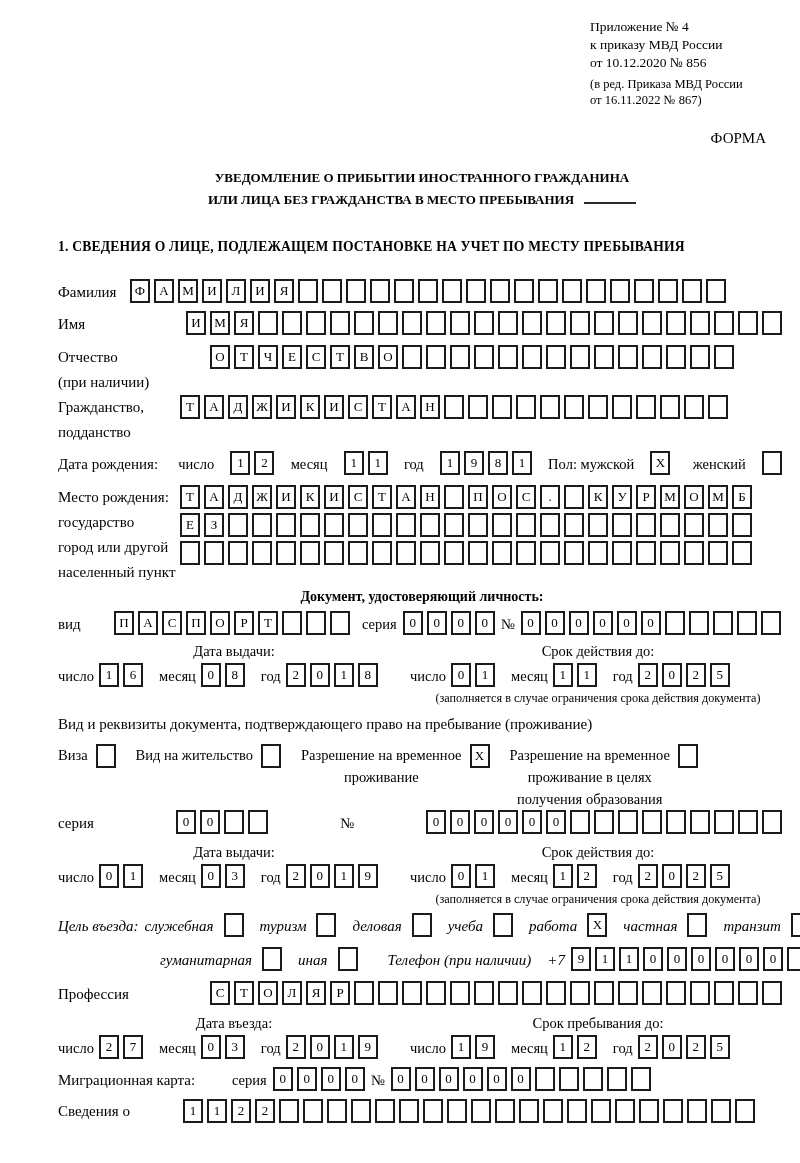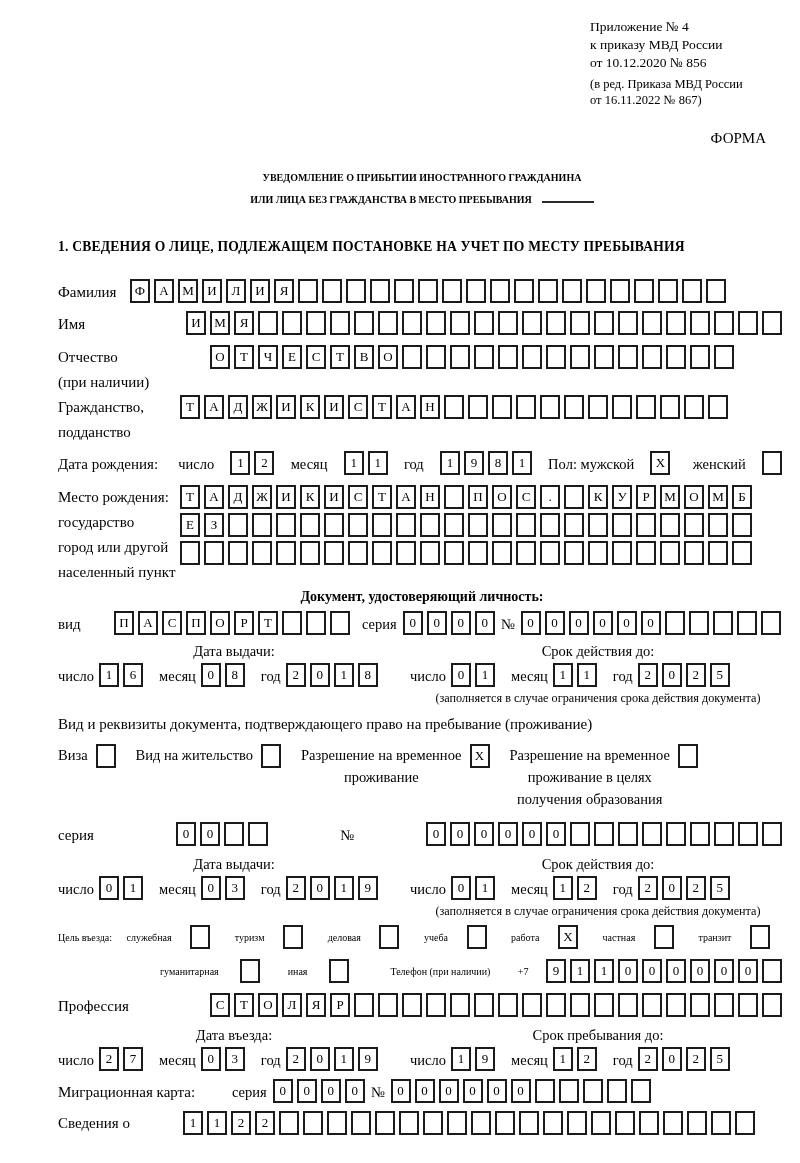--- a/index.html
+++ b/index.html
@@ -8,21 +8,21 @@
     width: 800px; height: 1163px; margin: 0 auto;
     font-family: "Liberation Serif", serif; color: #000;
   }
   .page { width: 800px; height: 1163px; padding: 18px 14px 8px 58px; overflow: hidden; }
 
   
   .appendix { margin-left: auto; width: 196px; font-size: 13.5px; line-height: 18px; }
   .appendix .rev-block { margin-top: 4px; font-size: 12.5px; line-height: 16px; }
   .form-label { text-align: right; font-weight: normal; font-size: 15px; margin-top: 22px; padding-right: 20px; }
 
-  .title { text-align: center; font-weight: bold; font-size: 10px; line-height: 22px; margin-top: 20px; }
+  .title { text-align: center; font-weight: bold; font-size: 13px; line-height: 22px; margin-top: 20px; }
   .title-underline { display: inline-block; width: 52px; border-bottom: 2px solid #2a2a2a; height: 14px; margin-left: 10px; }
 
   .section-title { font-weight: bold; font-size: 13.6px; margin-top: 28px; margin-bottom: 24px; letter-spacing: .2px; }
 
   .row { display: flex; align-items: flex-start; }
   .lbl { font-size: 15px; line-height: 26px; flex-shrink: 0; }
   .lblblock { font-size: 15px; line-height: 25px; flex-shrink: 0; }
   .cells { display: inline-flex; flex-shrink: 0; }
   .cell {
     display: inline-block; width: 20px; height: 24px; border: 2px solid #1b1b1b;
@@ -37,27 +37,27 @@
   .datecols { display: flex; margin-bottom: 6px; }
   .datecol-l { width: 352px; flex-shrink: 0; }
   .datecol-r { flex: 1; }
   .datehead { text-align: center; font-size: 14.5px; margin-bottom: 3px; }
   .dateline { display: flex; align-items: flex-start; }
   .dlbl { font-size: 14.5px; line-height: 26px; margin-right: 5px; flex-shrink: 0; }
   .dgap { width: 12px; flex-shrink: 0; }
   .note { font-size: 12.2px; margin-top: 2px; text-align: center; }
 
   .intro { font-size: 15px; line-height: 24px; }
-  .permit-row { display: flex; align-items: flex-start; margin-top: 8px; margin-bottom: 12px; }
+  .permit-row { display: flex; align-items: flex-start; margin-top: 8px; }
   .permit-opt { display: flex; align-items: flex-start; margin-right: 16px; }
   .permit-text { font-size: 14.5px; line-height: 22px; text-align: center; }
   .permit-text.left { text-align: left; }
   .pgap { width: 8px; flex-shrink: 0; }
 
-  .purpose-lbl { font-size: 10px; line-height: 26px; margin-right: 6px; flex-shrink: 0; }
+  .purpose-lbl { font-size: 15px; line-height: 26px; margin-right: 6px; flex-shrink: 0; font-style: italic; }
   .pbox { margin-left: 4px; margin-right: 12px; }
 
   .reps { display: flex; margin-top: 4px; }
   .reps-labels { width: 125px; flex-shrink: 0; font-size: 15px; line-height: 25.5px; }
 </style>
 </head>
 <body>
 
 <div class="page">
 

